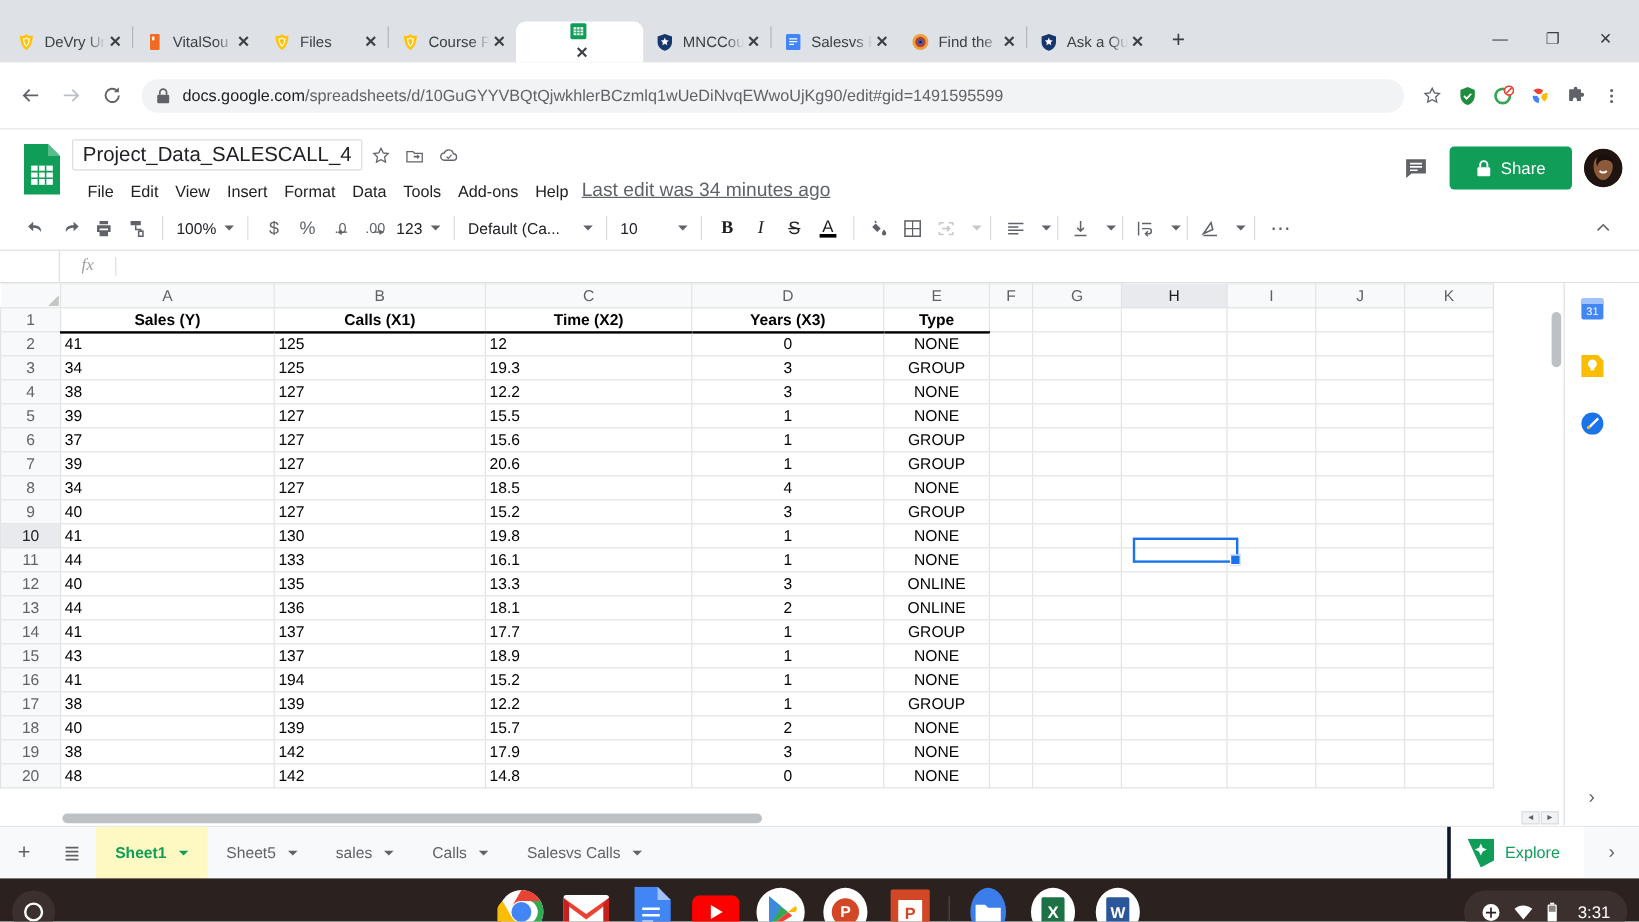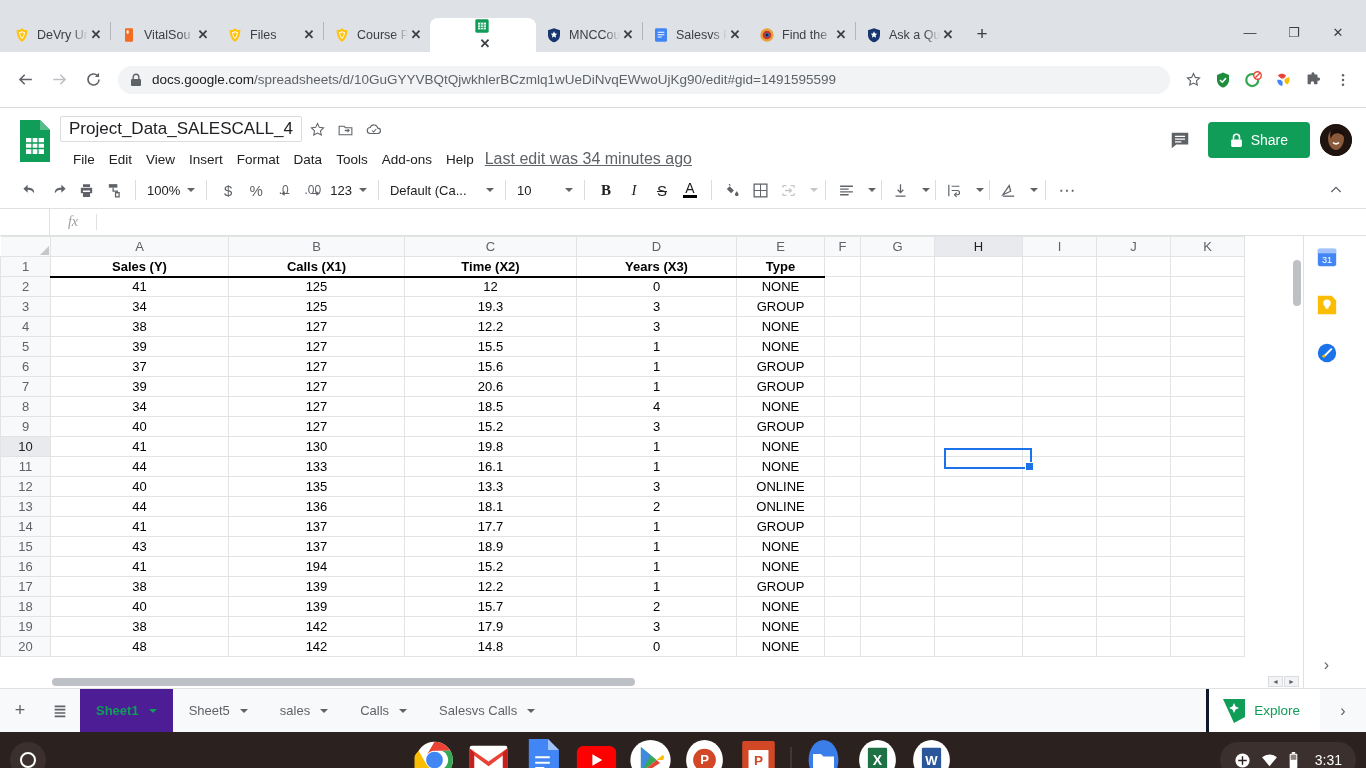--- a/index.html
+++ b/index.html
@@ -117,21 +117,21 @@
     text-align: center; height: 22px;
   }
   th.colhead.sel { background: #e8eaed; color: #202124; }
   td.rowhead {
     background: #f8f9fa; color: #5f6368; font-size: 11.5px; text-align: center;
     width: 50px; border-left: none;
   }
   td.rowhead.sel { background: #e8eaed; color: #202124; }
   td.cell { background: #fff; color: #000; }
   .hdr-cell { font-weight: bold; text-align: center; border-bottom: 2px solid #000 !important; font-size: 14px; }
-  .num { text-align: center; padding-right: 6px; }
+  .num { text-align: left; padding-right: 6px; }
   .ctr { text-align: center; }
   .selcell {
     position: absolute; border: 2px solid #1a73e8; pointer-events: none; background: transparent;
   }
   .selcell:after {
     content:""; position: absolute; right: -4px; bottom: -4px; width: 7px; height: 7px;
     background: #1a73e8; border: 1px solid #fff;
   }
   
   .vscroll { position: absolute; right: 0; top: 22px; width: 12px; bottom: 22px; }
@@ -144,21 +144,21 @@
   
   .side-rail { width: 46px; border-left: 1px solid #e0e0e0; background: #fff; display: flex;
                flex-direction: column; align-items: center; padding-top: 10px; gap: 26px; flex: none; }
   .rail-icon { width: 22px; height: 22px; position: relative; }
   .rail-expand { margin-top: auto; margin-bottom: 14px; color: #5f6368; font-size: 16px; }
 
   
   .sheetbar { height: 44px; background: #f8f9fa; border-top: 1px solid #e0e0e0; display: flex; align-items: center; }
   .sb-btn { width: 40px; height: 44px; display: flex; align-items: center; justify-content: center; color: #5f6368; font-size: 18px; flex:none;}
   .stab { height: 44px; display: flex; align-items: center; padding: 0 10px 0 16px; font-size: 13px; color: #5f6368; flex:none;}
-  .stab.active { background: #4c1d95; color: #0f9d58; font-weight: bold; }
+  .stab.active { background: #fef9c3; color: #0f9d58; font-weight: bold; }
   .stab .scaret { border-left: 4px solid transparent; border-right: 4px solid transparent; border-top: 4px solid currentColor; margin-left: 10px; margin-right: 6px; }
   .sb-right { margin-left: auto; display: flex; align-items: center; height: 44px; }
   .explore { display: flex; align-items: center; gap: 9px; background: #fff; height: 44px; padding: 0 20px 0 14px;
              color: #0f9d58; font-size: 13.5px; border-left: 3px solid #0f172a; }
   .explore-ic { width: 22px; height: 24px; position: relative; }
   .sb-chev { width: 46px; text-align: center; color: #5f6368; font-size: 16px; }
 
   
   .shelf { height: 56px; background: #2b2220; display: flex; align-items: center; position: relative; }
   .launcher { width: 36px; height: 36px; border-radius: 50%; background: #3b302d; margin-left: 10px;

